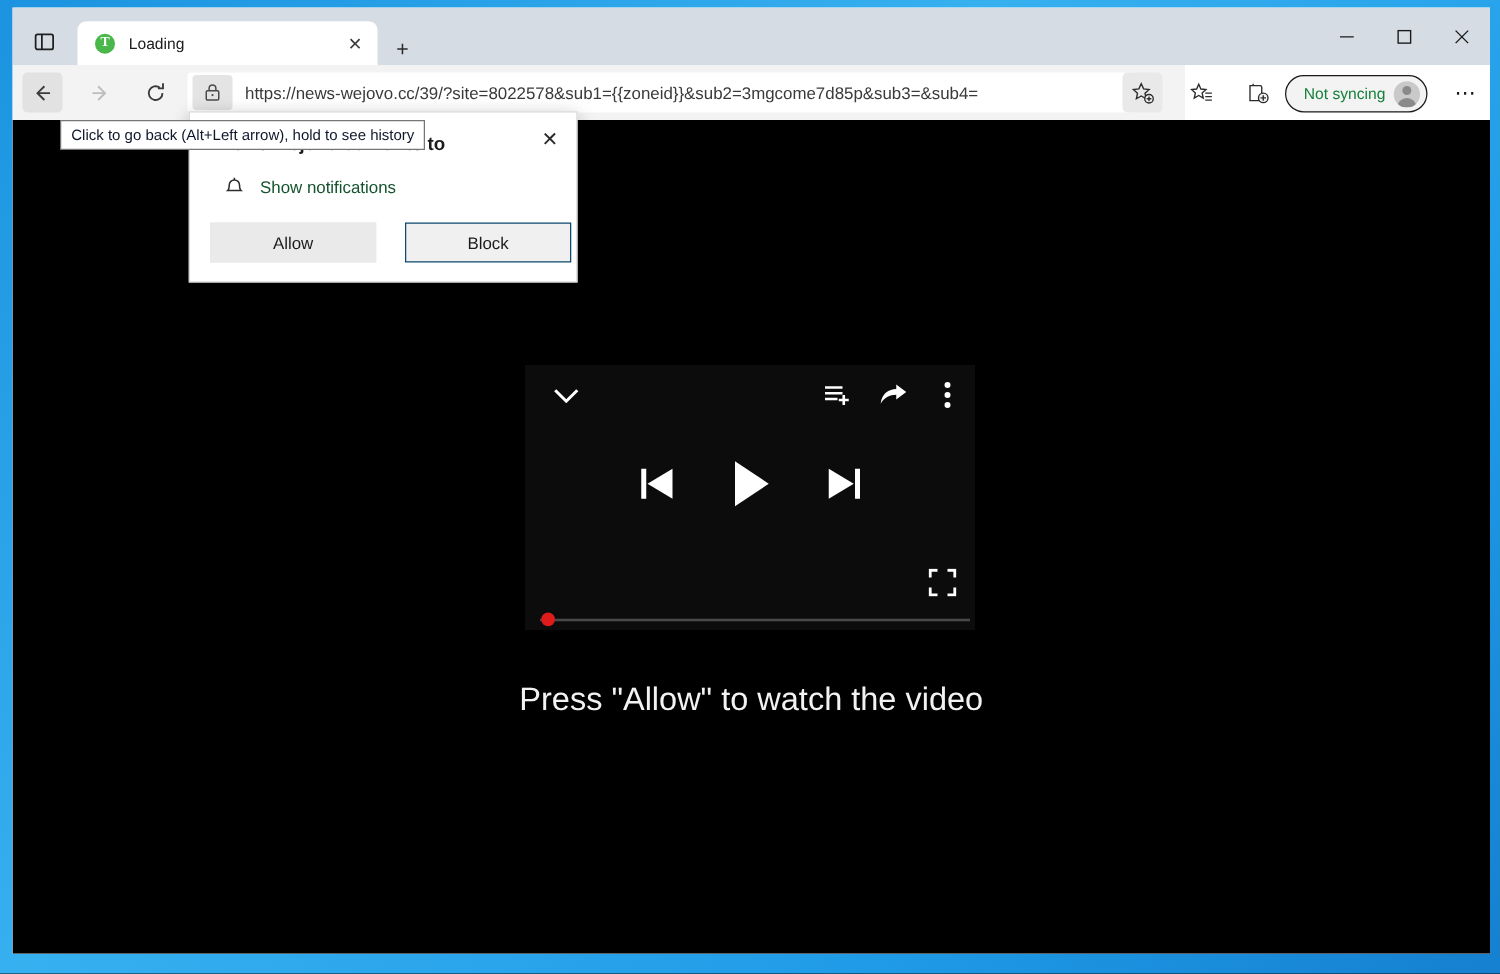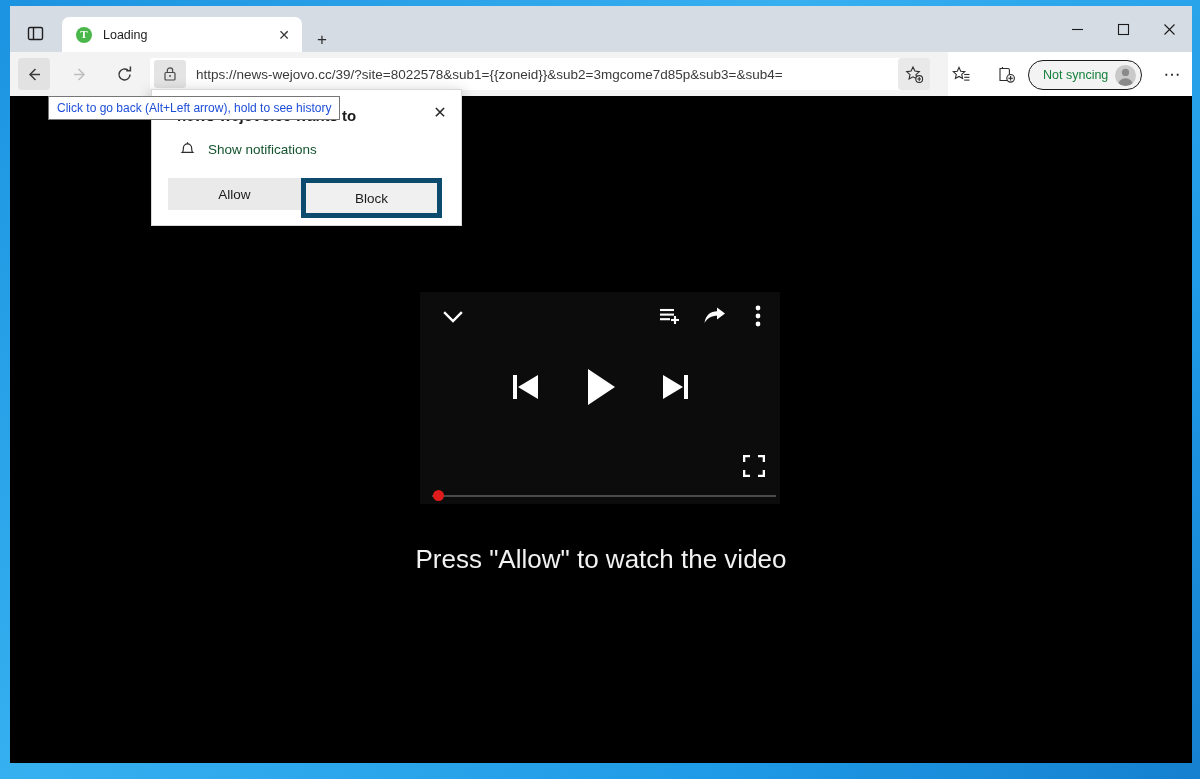--- a/index.html
+++ b/index.html
@@ -255,45 +255,45 @@
   .permission-popup .pp-row .bell {
     width: 20px; height: 20px;
     display: flex; align-items: center; justify-content: center;
   }
   .permission-popup .pp-row .pp-label {
     margin-left: 11px;
     font-size: 13.5px; color: #14532d; white-space: nowrap;
   }
   .permission-popup .pp-buttons {
     position: absolute; left: 16px; top: 88px;
-    display: flex; gap: 0;
+    display: flex; gap: 23px;
   }
   .permission-popup .pp-btn {
     width: 131px; height: 30px;
     display: flex; align-items: center; justify-content: center;
     font-size: 13.5px; color: #1b1b1b;
   }
   .permission-popup .pp-btn.allow {
     background: #eaeaea; border: 1px solid #eaeaea;
   }
   .permission-popup .pp-btn.block {
-    background: #f0f0f0; border: 5px solid #0c4a6e;
+    background: #f0f0f0; border: 1px solid #0c4a6e;
   }
 
   
   .tooltip {
     position: absolute;
     left: 38px; top: 90px;
     height: 22px;
     padding: 0 8px;
     background: #ffffff;
     border: 1px solid #767676;
     display: flex; align-items: center;
     font-size: 12px;
-    color: #1d4ed8;
+    color: #0f172a;
     white-space: nowrap;
     z-index: 40;
   }
 </style>
 </head>
 <body>
 
 <div id="root">
 
   <div class="window">

